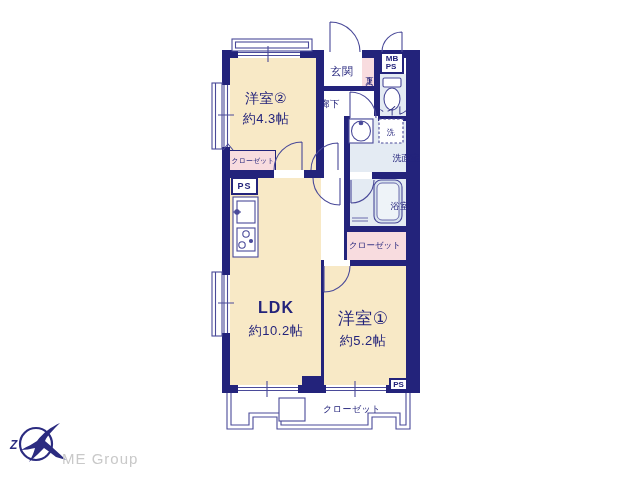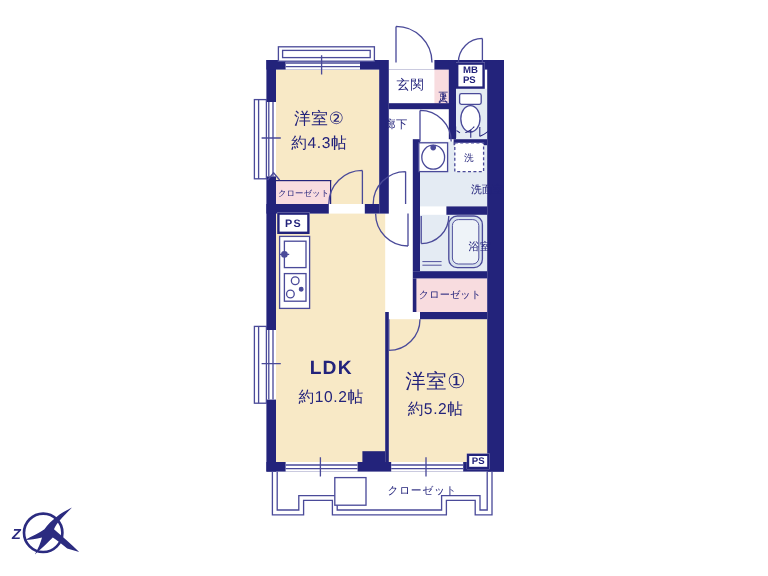--- a/index.html
+++ b/index.html
@@ -184,14 +184,15 @@
   <div class="lbl" style="left:330px;top:104px;font-size:9.5px;">廊下</div>
   <div class="lbl" style="left:392px;top:110px;font-size:11px;letter-spacing:0;">トイレ</div>
   <div class="lbl" style="left:391px;top:132px;font-size:8px;">洗</div>
   <div class="lbl" style="left:371px;top:158px;font-size:9px;letter-spacing:0;margin-left:35px;">洗面室</div>
   <div class="lbl" style="left:360px;top:206px;font-size:9px;margin-left:40px;">浴室</div>
   <div class="lbl" style="left:253px;top:161px;font-size:7px;letter-spacing:0;">クローゼット</div>
   <div class="lbl" style="left:375px;top:246px;font-size:8.5px;letter-spacing:0;">クローゼット</div>
   <div class="lbl" style="left:352px;top:409px;font-size:9px;">クローゼット</div>
 
   <div id="logo-z">Z</div>
+  <div id="logo-text">ME Group</div>
 
 </div>
 
 </body></html>

